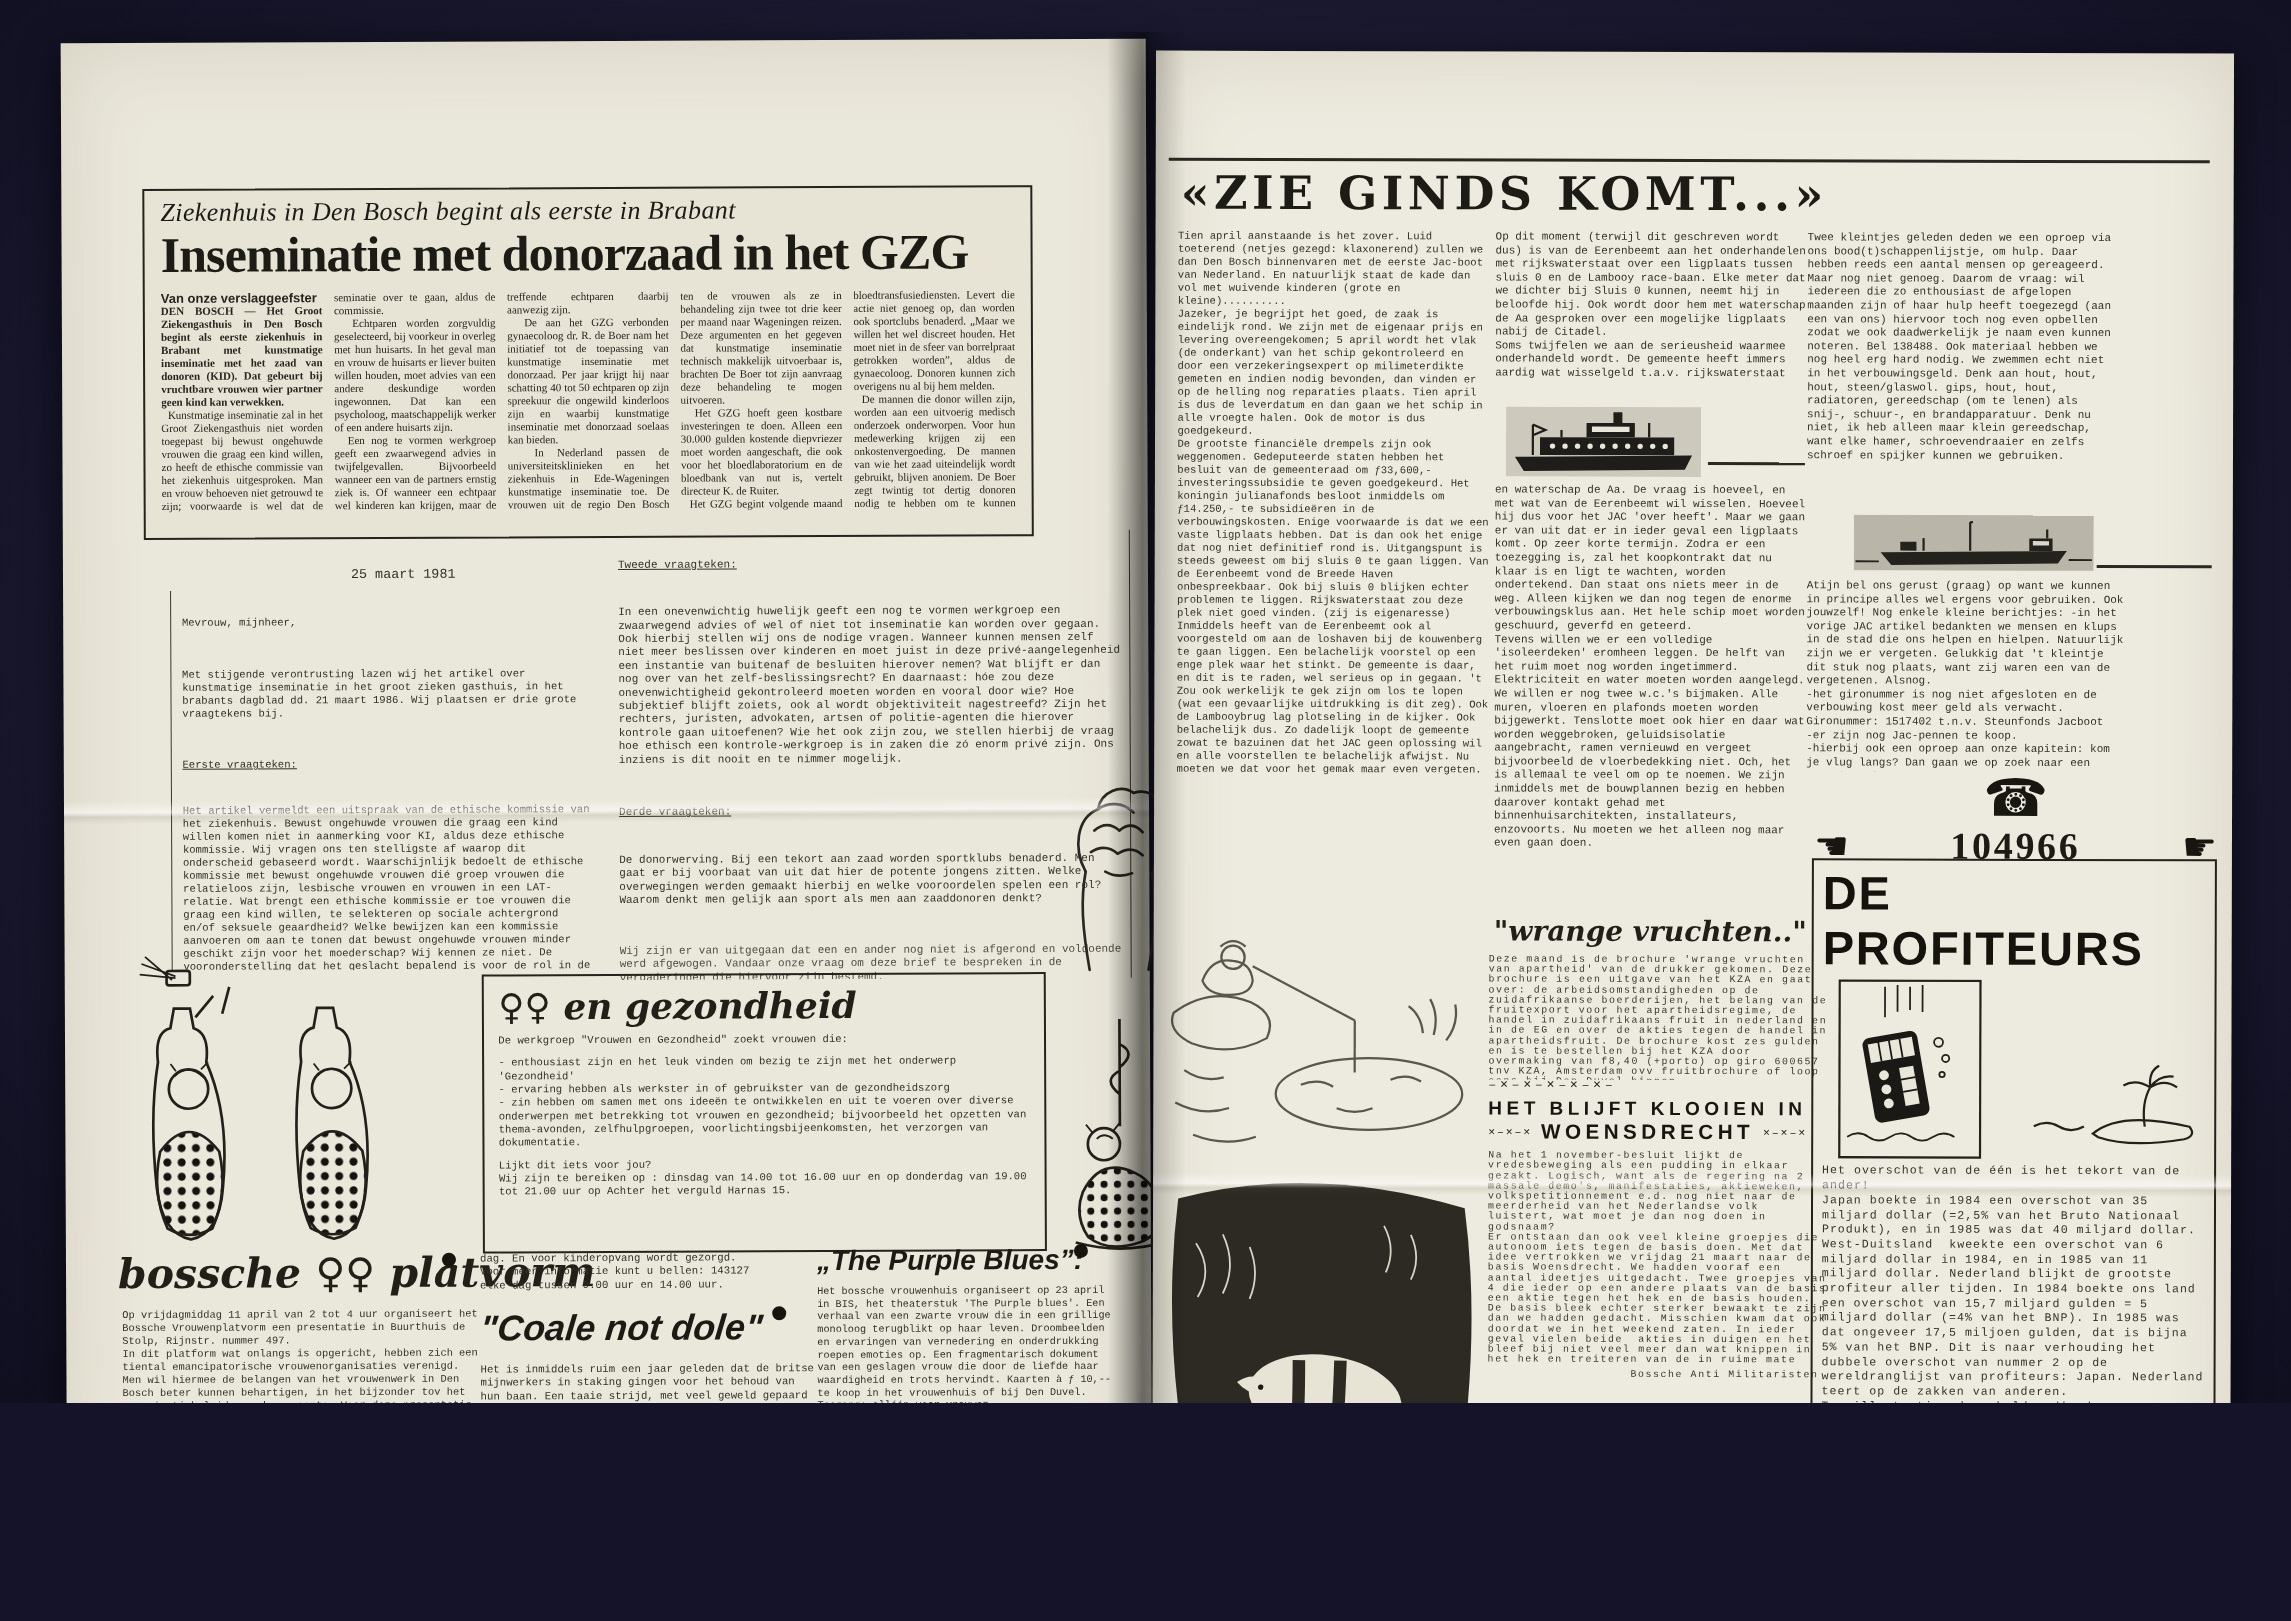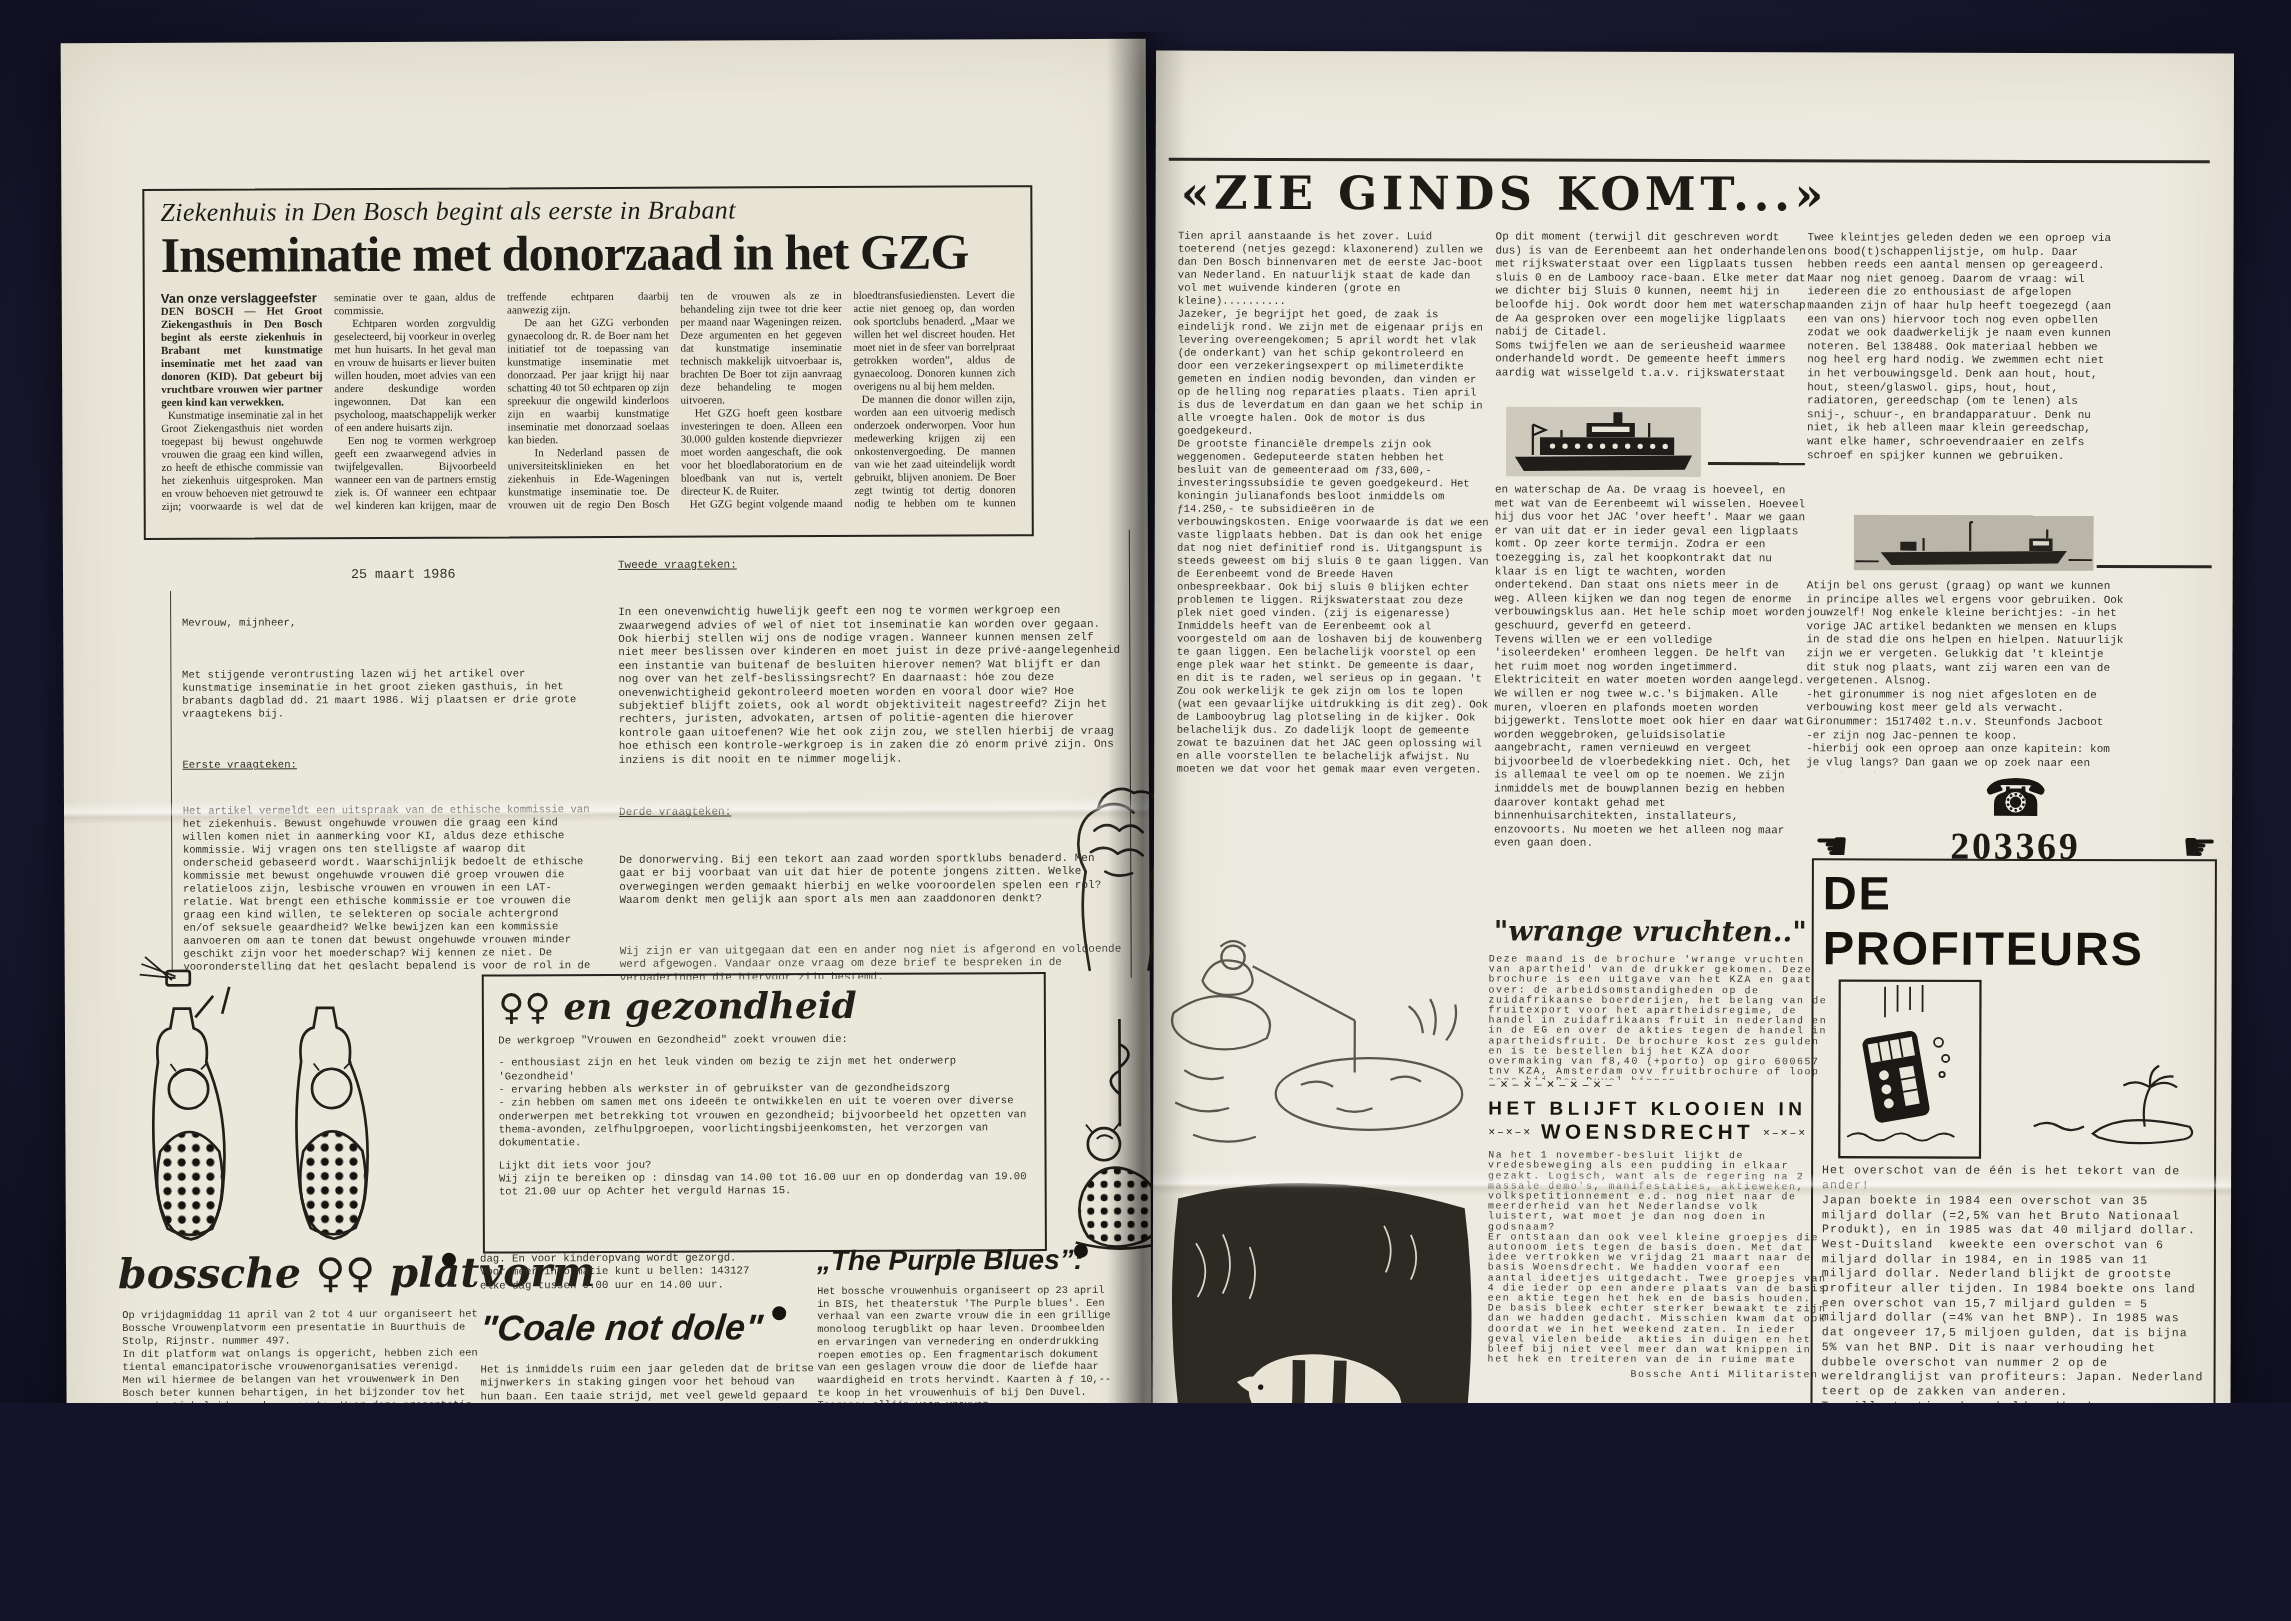--- a/index.html
+++ b/index.html
@@ -56,21 +56,21 @@
   De aan het GZG verbonden gynaecoloog dr. R. de Boer nam het initiatief tot de toepassing van kunstmatige inseminatie met donorzaad. Per jaar krijgt hij naar schatting 40 tot 50 echtparen op zijn spreekuur die ongewild kinderloos zijn en waarbij kunstmatige inseminatie met donorzaad soelaas kan bieden.
   In Nederland passen de universiteitsklinieken en het ziekenhuis in Ede-Wageningen kunstmatige inseminatie toe. De vrouwen uit de regio Den Bosch worden in de meeste gevallen doorverwezen naar het ziekenhuis in Wageningen, aldus De Boer. De wachttijd is daar vrij lang. Bovendien moe-</div>
         <div class="ccol">ten de vrouwen als ze in behandeling zijn twee tot drie keer per maand naar Wageningen reizen. Deze argumenten en het gegeven dat kunstmatige inseminatie technisch makkelijk uitvoerbaar is, brachten De Boer tot zijn aanvraag deze behandeling te mogen uitvoeren.
   Het GZG hoeft geen kostbare investeringen te doen. Alleen een 30.000 gulden kostende diepvriezer moet worden aangeschaft, die ook voor het bloedlaboratorium en de bloedbank van nut is, vertelt directeur K. de Ruiter.
   Het GZG begint volgende maand met een campagne om donoren te werven. Dat gebeurt door middel van affiches in de poliklinieken van ziekenhuizen en bij</div>
         <div class="ccol">bloedtransfusiediensten. Levert die actie niet genoeg op, dan worden ook sportclubs benaderd. „Maar we willen het wel discreet houden. Het moet niet in de sfeer van borrelpraat getrokken worden”, aldus de gynaecoloog. Donoren kunnen zich overigens nu al bij hem melden.
   De mannen die donor willen zijn, worden aan een uitvoerig medisch onderzoek onderworpen. Voor hun medewerking krijgen zij een onkostenvergoeding. De mannen van wie het zaad uiteindelijk wordt gebruikt, blijven anoniem. De Boer zegt twintig tot dertig donoren nodig te hebben om te kunnen starten. Dat zal volgens hem over twee à drie maanden het geval zijn.</div>
       </div>
     </div>
 
-    <div class="abs mono" style="left:288px;top:525px;font-size:13.4px;">25 maart 1986</div>
+    <div class="abs mono" style="left:288px;top:525px;font-size:13.4px;">25 maart 1981</div>
 
     <div class="abs mono pre" style="left:107px;top:548px;width:410px;height:380px;border-left:1.8px solid #3a372f;padding-left:10.7px;font-size:10.6px;line-height:13px;overflow:hidden;">
       <div>Mevrouw, mijnheer,</div>
       <div class="pre" style="margin-top:12.5px;">Met stijgende verontrusting lazen wij het artikel over kunstmatige inseminatie in het groot zieken gasthuis, in het brabants dagblad dd. 21 maart 1986. Wij plaatsen er drie grote vraagtekens bij.</div>
       <div class="uhead">Eerste vraagteken:</div>
       <div class="pre">Het artikel vermeldt een uitspraak van de ethische kommissie van het ziekenhuis. Bewust ongehuwde vrouwen die graag een kind willen komen niet in aanmerking voor KI, aldus deze ethische kommissie. Wij vragen ons ten stelligste af waarop dit onderscheid gebaseerd wordt. Waarschijnlijk bedoelt de ethische kommissie met bewust ongehuwde vrouwen dié groep vrouwen die relatieloos zijn, lesbische vrouwen en vrouwen in een LAT-relatie. Wat brengt een ethische kommissie er toe vrouwen die graag een kind willen, te selekteren op sociale achtergrond en/of seksuele geaardheid? Welke bewijzen kan een kommissie aanvoeren om aan te tonen dat bewust ongehuwde vrouwen minder geschikt zijn voor het moederschap? Wij kennen ze niet. De vooronderstelling dat het geslacht bepalend is voor de rol in de opvoeding blijkt, volgens een onderzoek o.l.v. Rob Tielman (socioloog aan de universiteit in Utrecht) onjuist. Eén-ouder-gezinnen zijn zeer wel in staat tot het opvoeden van kinderen binnen een woongroep of gezinnen met twee ouders van hetzelfde geslacht. Hoe is het mogelijk dat een ethische kommissie zó diskriminerend te werk kan gaan? Daarnaast kiezen steeds meer vrouwen er voor om niet samen te wonen met een partner, maar wel kinderen op te voeden. Het lijkt erop dat het katholicisme in zijn meest nare vorm hoogtij viert in de besluitvorming omtrent KI voor bewust ongehuwde vrouwen in het GZG. Wij vragen ons af wie er in deze kommissie zetelen en met welke doelstellingen? Zijn zij niet bezig normen en waarden in stand te houden die al lang achterhaald zijn?</div>
     </div>
 
     <div class="abs mono pre" style="left:555px;top:491px;width:502px;height:448px;border-right:1.8px solid #3a372f;padding-right:9px;font-size:11px;line-height:13.4px;overflow:hidden;">
       <div class="uhead" style="margin-top:0;">Tweede vraagteken:</div>
@@ -228,21 +228,21 @@
     <div class="abs mono pre" style="left:652px;top:527px;width:319px;height:192px;font-size:11px;line-height:13.6px;overflow:hidden;">Atijn bel ons gerust (graag) op want we kunnen in principe alles wel ergens voor gebruiken. Ook jouwzelf! Nog enkele kleine berichtjes: -in het vorige JAC artikel bedankten we mensen en klups in de stad die ons helpen en hielpen. Natuurlijk zijn we er vergeten. Gelukkig dat 't kleintje dit stuk nog plaats, want zij waren een van de vergetenen. Alsnog.
 -het gironummer is nog niet afgesloten en de verbouwing kost meer geld als verwacht.
 Gironummer: 1517402 t.n.v. Steunfonds Jacboot
 -er zijn nog Jac-pennen te koop.
 -hierbij ook een oproep aan onze kapitein: kom je vlug langs? Dan gaan we op zoek naar een gepaste pet.</div>
 
     <div class="abs" style="left:660px;top:722px;width:403px;">
       <div style="text-align:center;font-size:52px;line-height:47px;color:#181611;font-family:'DejaVu Sans',sans-serif;">☎</div>
       <div style="display:flex;align-items:center;justify-content:space-between;margin-top:1.8px;">
         <span style="font-size:39px;color:#181611;font-family:'DejaVu Sans',sans-serif;">☚</span>
-        <span class="serif" style="font-size:38px;font-weight:bold;letter-spacing:2.7px;">203369</span>
+        <span class="serif" style="font-size:38px;font-weight:bold;letter-spacing:2.7px;">104966</span>
         <span style="font-size:39px;color:#181611;font-family:'DejaVu Sans',sans-serif;">☛</span>
       </div>
     </div>
 
     <div class="abs" style="left:658px;top:806px;width:405px;height:627px;border:2.7px solid #23211c;box-sizing:border-box;padding:5.4px 9px;overflow:hidden;">
       <div class="sans" style="font-weight:bold;font-size:47px;letter-spacing:1.8px;color:#15130e;">DE PROFITEURS</div>
       <div style="position:relative;height:188px;">
         <svg style="position:absolute;left:16px;top:3.6px;" width="143" height="179" viewBox="0 0 160 200">
           <rect x="1" y="1" width="158" height="198" fill="none" stroke="#23211c" stroke-width="3"></rect>
           <g stroke="#23211c" stroke-width="2">

